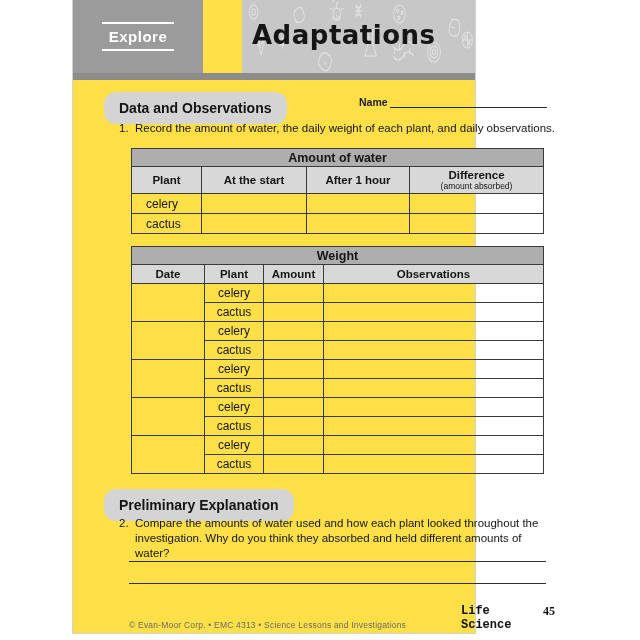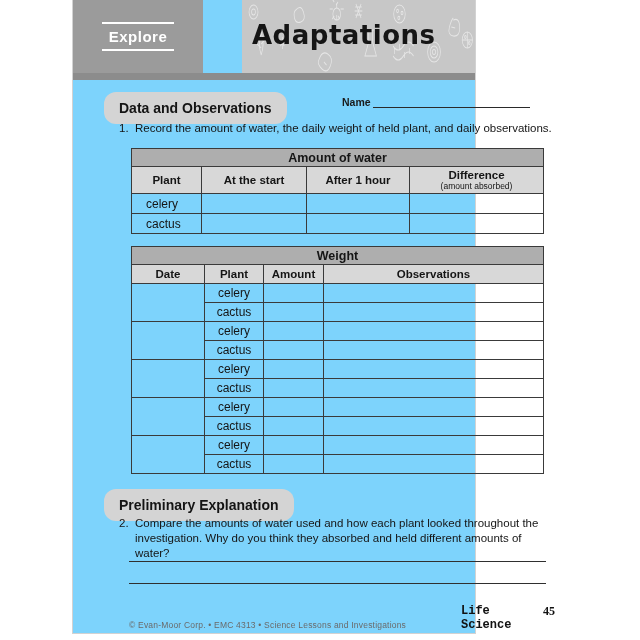--- a/index.html
+++ b/index.html
@@ -1,21 +1,21 @@
 <!DOCTYPE html>
 <html><head>
 <meta charset="utf-8">
 <style>
   * { margin:0; padding:0; box-sizing:border-box; }
   html,body { width:640px; height:640px; background:#ffffff; font-family:"Liberation Sans", sans-serif; }
   .canvas { position:relative; width:640px; height:640px; background:#ffffff; overflow:hidden; }
 
   .page {
     position:absolute; left:72px; top:0; width:404px; height:634px;
-    background:#7dd3fc;
+    background:#fde047;
     border-left:1px solid #d2d2d2; border-right:1px solid #d2d2d2; border-bottom:1px solid #d2d2d2;
   }
 
   
   .header { position:absolute; left:0; top:0; width:100%; height:73px; }
   .explore-band {
     position:absolute; left:0; top:0; width:130px; height:73px; background:#9b9b9b;
     display:flex; align-items:center; justify-content:center;
   }
   .explore-label {
@@ -35,21 +35,21 @@
   
   .pill {
     position:absolute; left:31px; height:23px; background:#d4d4d4; border-radius:12px;
     display:inline-flex; align-items:center; padding:16px 15px;
     font-weight:bold; font-size:14px; color:#141414; white-space:nowrap;
   }
   .pill-data { top:92px; }
   .pill-prelim { top:489px; }
 
   
-  .name-row { position:absolute; left:269px; top:96px; width:188px; display:flex; align-items:flex-start; }
+  .name-row { position:absolute; left:286px; top:96px; width:188px; display:flex; align-items:flex-start; }
   .name-label { font-weight:bold; font-size:10.5px; color:#1a1a1a; }
   .name-line { flex:1; border-bottom:1.3px solid #2a2a2a; height:12px; margin-left:2px; }
 
   
   .question { position:absolute; left:46px; display:flex; font-size:11.5px; color:#151515; line-height:1.32; }
   .q-num { width:16px; flex:none; }
   .q1 { top:121px; width:438px; }
   .q2 { top:516px; width:440px; }
 
   
@@ -122,21 +122,21 @@
 
     <div class="pill pill-data">Data and Observations</div>
 
     <div class="name-row">
       <span class="name-label">Name</span>
       <span class="name-line"></span>
     </div>
 
     <div class="question q1">
       <span class="q-num">1.</span>
-      <span>Record the amount of water, the daily weight of held plant, and daily observations.</span>
+      <span>Record the amount of water, the daily weight of each plant, and daily observations.</span>
     </div>
 
     <table class="water-table">
       <colgroup>
           <col style="width:70px">
           <col style="width:105px">
           <col style="width:103px">
           <col style="width:134px">
         </colgroup>
       <tbody>

